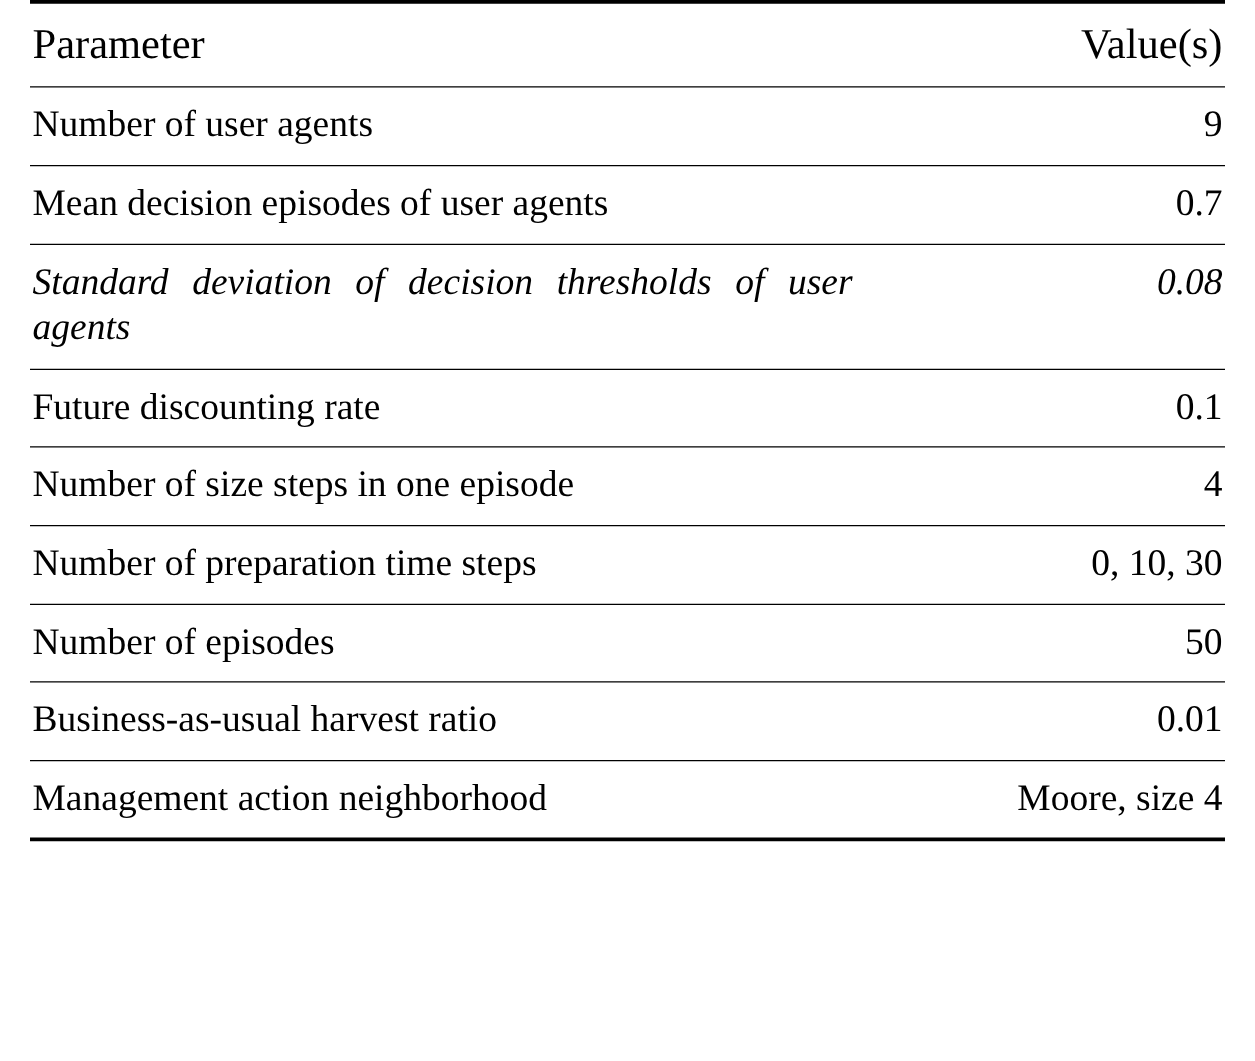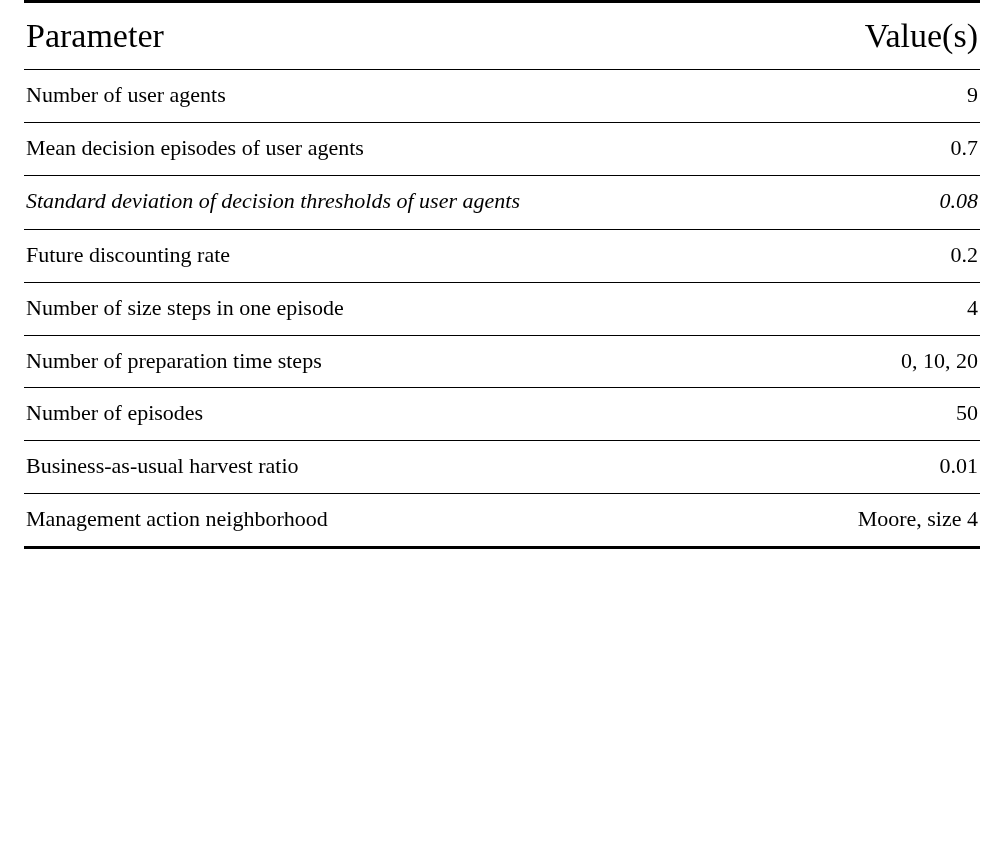--- a/index.html
+++ b/index.html
@@ -30,21 +30,21 @@
     border-top: 3px solid #000;
     border-bottom: 1.5px solid #000;
   }
   table.param-table tbody tr td {
     border-bottom: 1.5px solid #000;
   }
   table.param-table tbody tr.last-row td {
     border-bottom: 3px solid #000;
   }
   table.param-table td {
-    font-size: 22px;
+    font-size: 30px;
     line-height: 1.22;
     padding: 12px 2px 13px 2px;
     vertical-align: top;
   }
   td.param-cell {
     text-align: justify;
     text-align-last: left;
     padding-right: 28px;
     hyphens: manual;
   }
@@ -81,29 +81,29 @@
       <tr>
         <td class="param-cell">Mean decision episodes of user agents</td>
         <td class="value-cell">0.7</td>
       </tr>
       <tr class="tall-row">
         <td class="param-cell">Standard deviation of decision thresh­olds of user agents</td>
         <td class="value-cell">0.08</td>
       </tr>
       <tr>
         <td class="param-cell">Future discounting rate</td>
-        <td class="value-cell">0.2</td>
+        <td class="value-cell">0.1</td>
       </tr>
       <tr>
         <td class="param-cell">Number of size steps in one episode</td>
         <td class="value-cell">4</td>
       </tr>
       <tr>
         <td class="param-cell">Number of preparation time steps</td>
-        <td class="value-cell">0, 10, 20</td>
+        <td class="value-cell">0, 10, 30</td>
       </tr>
       <tr>
         <td class="param-cell">Number of episodes</td>
         <td class="value-cell">50</td>
       </tr>
       <tr>
         <td class="param-cell">Business-as-usual harvest ratio</td>
         <td class="value-cell">0.01</td>
       </tr>
       <tr class="last-row">

